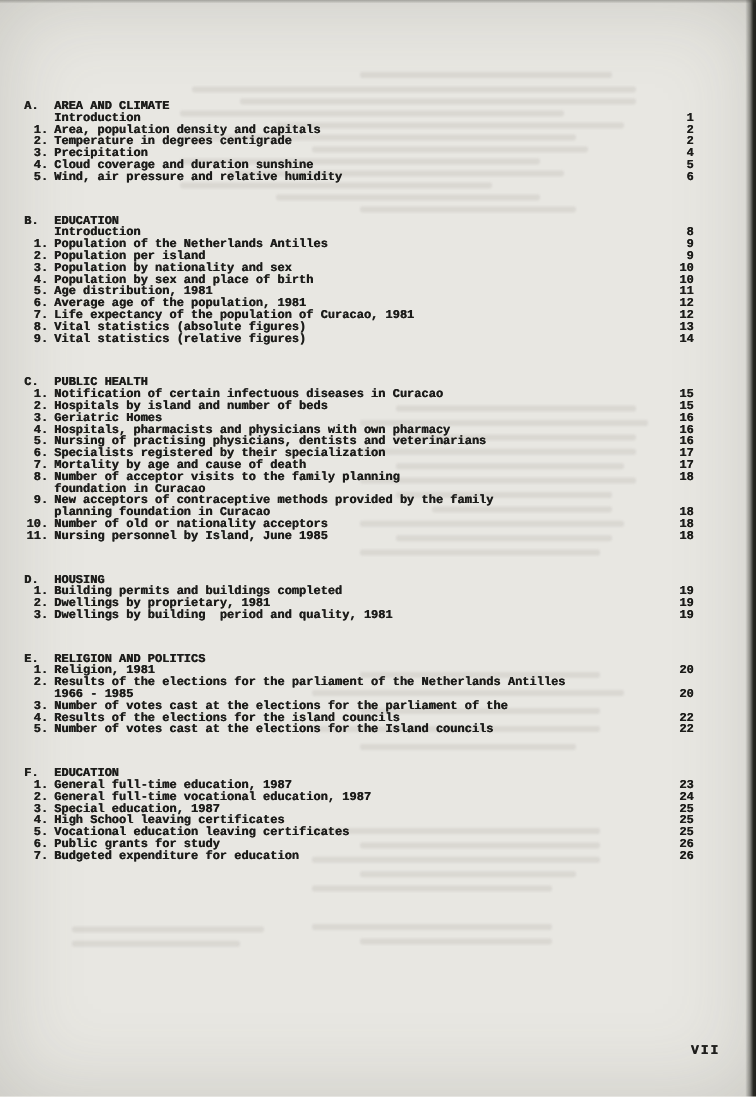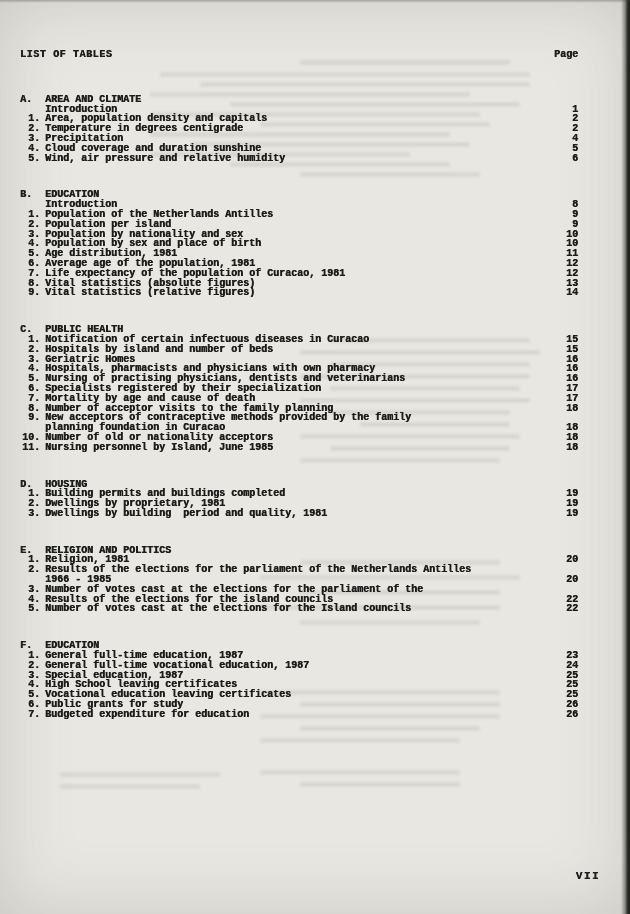--- a/index.html
+++ b/index.html
@@ -88,24 +88,20 @@
       <div class="smudge" style="left: 260px; top: 714px; width: 240px;"></div>
       <div class="smudge" style="left: 300px; top: 726px; width: 180px;"></div>
       <div class="smudge" style="left: 260px; top: 738px; width: 200px;"></div>
       <div class="smudge" style="left: 260px; top: 770px; width: 200px;"></div>
       <div class="smudge" style="left: 300px; top: 782px; width: 160px;"></div>
       <div class="smudge" style="left: 60px; top: 772px; width: 160px;"></div>
       <div class="smudge" style="left: 60px; top: 784px; width: 140px;"></div>
     </div>
 
   <div class="content">
-    <div class="hdr-row">
-      <span class="title">LIST OF TABLES</span>
-      <span class="pagecol">Page</span>
-    </div>
     <div id="toc-sections">
         <div class="section">
           <div class="row">
             <span class="num sec-letter">A.</span>
             <span class="txt sec-title">AREA AND CLIMATE</span>
           </div>
           <div class="row">
             <span class="num"></span>
             <span class="txt">Introduction</span>
             <span class="pg">1</span>
@@ -229,20 +225,24 @@
           </div>
           <div class="row">
             <span class="num">7.</span>
             <span class="txt">Mortality by age and cause of death</span>
             <span class="pg">17</span>
           </div>
           <div class="row">
             <span class="num">8.</span>
             <span class="txt">Number of acceptor visits to the family planning</span>
             <span class="pg">18</span>
+          </div>
+          <div class="row">
+            <span class="num"></span>
+            <span class="txt">foundation in Curacao</span>
           </div>
           <div class="row">
             <span class="num">9.</span>
             <span class="txt">New acceptors of contraceptive methods provided by the family</span>
           </div>
           <div class="row">
             <span class="num"></span>
             <span class="txt">planning foundation in Curacao</span>
             <span class="pg">18</span>
           </div>

